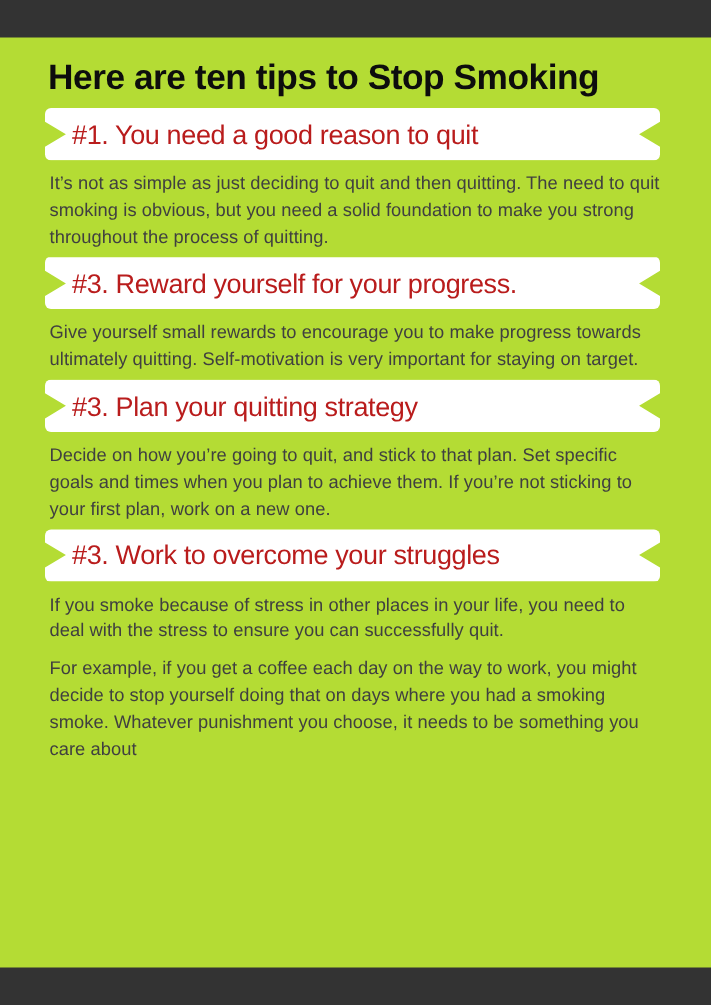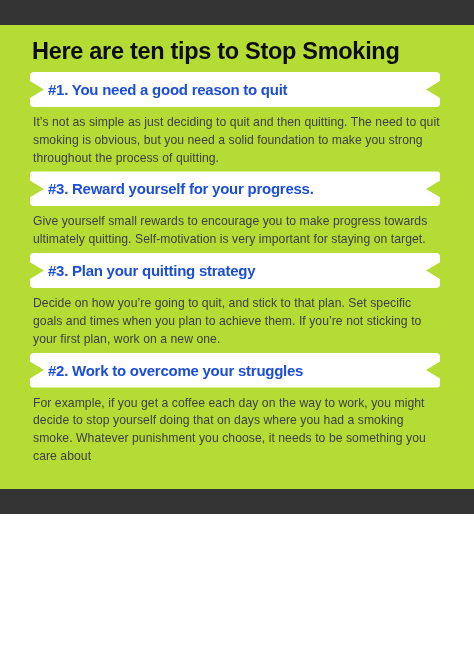--- a/index.html
+++ b/index.html
@@ -9,21 +9,21 @@
   body {
     width: 474px;
     height: 670px;
     overflow: hidden;
     background: #ffffff;
     font-family: "Liberation Sans", sans-serif;
   }
   .poster {
     position: relative;
     width: 474px;
-    height: 514px;
+    height: 670px;
     background: #b4dc34;
     box-sizing: border-box;
     display: flex;
     flex-direction: column;
   }
   .topbar {
     height: 25px;
     background: #333333;
     flex: 0 0 auto;
   }
@@ -80,23 +80,23 @@
     );
     border-radius: 4px;
   }
   .banner-label {
     position: absolute;
     inset: 0;
     display: flex;
     align-items: center;
     padding-left: 18px;
     padding-right: 26px;
-    font-size: 15px;
-    font-weight: bold;
-    color: #1d4ed8;
+    font-size: 18px;
+    font-weight: normal;
+    color: #b91c1c;
     letter-spacing: -0.25px;
     line-height: 1;
     white-space: nowrap;
   }
   .tip-body {
     margin: 7px 34px 0 33px;
     font-size: 12.2px;
     line-height: 1.46;
     color: #404040;
     letter-spacing: 0.05px;
@@ -135,22 +135,23 @@
         <div class="banner-wrap">
           <div class="banner-shape"></div>
           <div class="banner-label">#3. Plan your quitting strategy</div>
         </div>
         <p class="tip-body">Decide on how you’re going to quit, and stick to that plan. Set specific goals and times when you plan to achieve them. If you’re not sticking to your first plan, work on a new one.</p>
       </div>
 
       <div class="tip">
         <div class="banner-wrap">
           <div class="banner-shape"></div>
-          <div class="banner-label">#2. Work to overcome your struggles</div>
+          <div class="banner-label">#3. Work to overcome your struggles</div>
         </div>
+        <p class="tip-body">If you smoke because of stress in other places in your life, you need to deal with the stress to ensure you can successfully quit.</p>
       </div>
 
       <div class="tip">
         <p class="tip-body">For example, if you get a coffee each day on the way to work, you might decide to stop yourself doing that on days where you had a smoking smoke. Whatever punishment you choose, it needs to be something you care about</p>
       </div>
 
     </div>
   </div>
 
   <div class="bottombar"></div>

